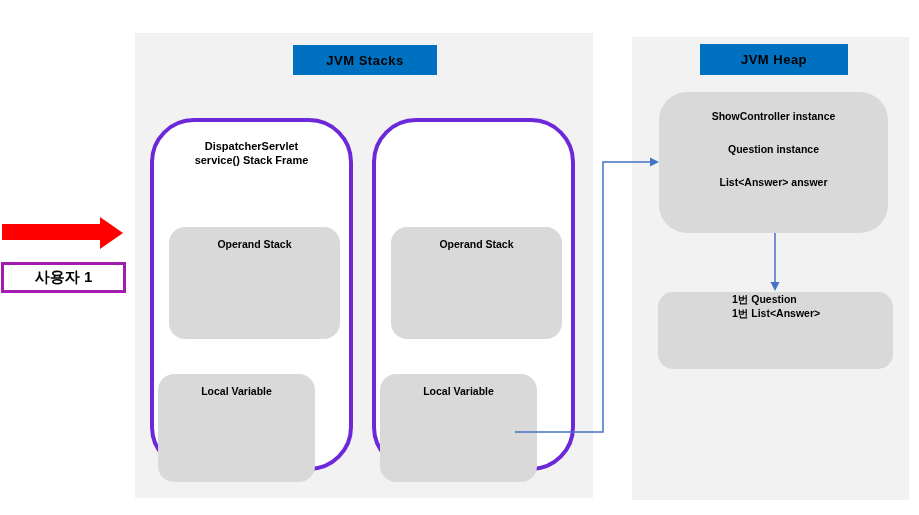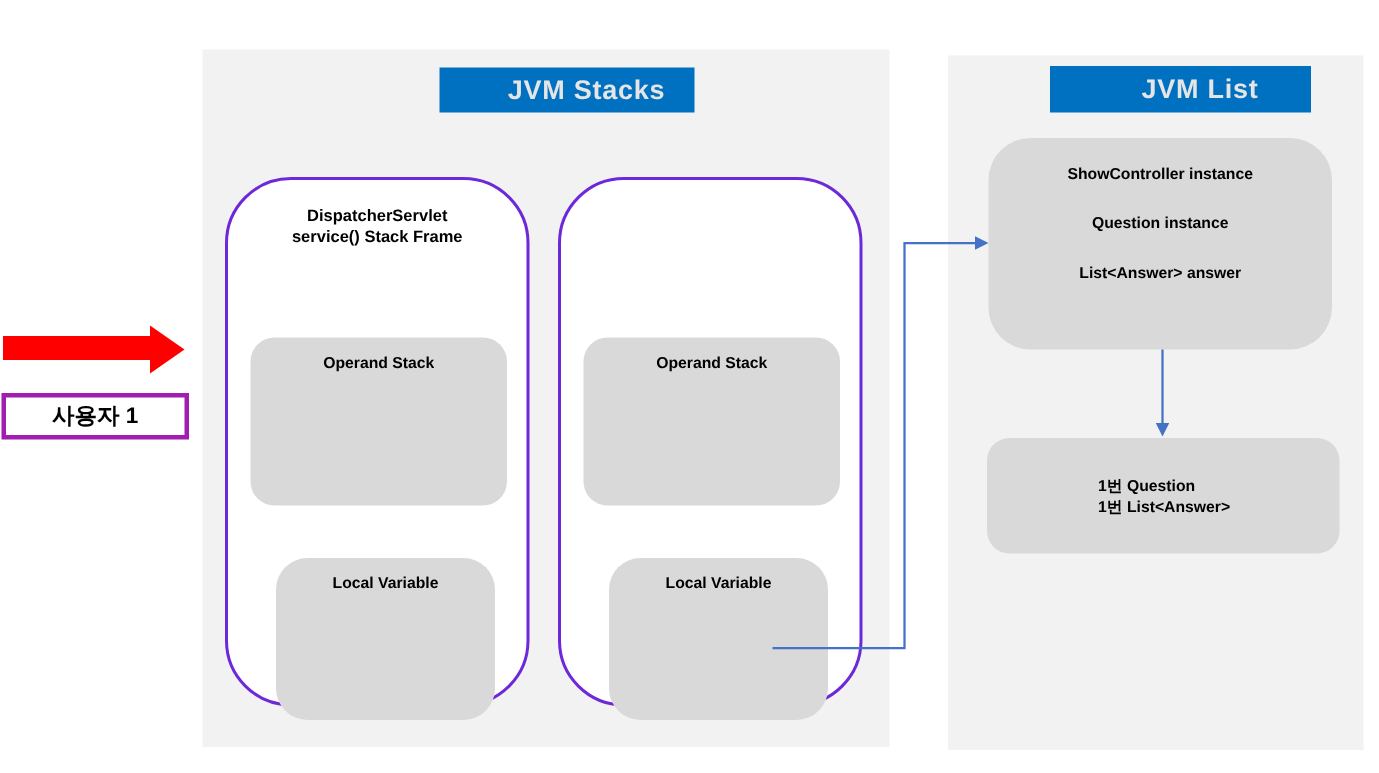--- a/index.html
+++ b/index.html
@@ -4,74 +4,74 @@
 <style>
   html,body{margin:0;padding:0;background:#ffffff;}
   .canvas{
     position:relative;width:919px;height:515px;background:#ffffff;overflow:hidden;
     font-family:"Liberation Sans","DejaVu Sans",sans-serif;color:#000;
   }
   .panel{position:absolute;background:#F2F2F2;}
   .panel-stacks{left:135px;top:33px;width:458px;height:465px;}
   .panel-heap{left:632px;top:37px;width:277px;height:463px;}
   .panel-title{
-    position:absolute;background:#0070C0;color:#e5e5e5;font-weight:bold;font-size:18px;
-    display:flex;align-items:center;justify-content:center;letter-spacing:.5px;padding-left:26px;
+    position:absolute;background:#0070C0;color:#000000;font-weight:bold;font-size:13px;
+    display:flex;align-items:center;justify-content:center;letter-spacing:.5px;
   }
   .title-stacks{left:293px;top:45px;width:144px;height:30px;}
   .title-heap{left:700px;top:44px;width:148px;height:31px;}
   .frame{
     position:absolute;top:118px;width:203px;height:353px;background:#ffffff;
-    border:2px solid #6d28d9;border-radius:44px;box-sizing:border-box;
+    border:4px solid #6d28d9;border-radius:44px;box-sizing:border-box;
   }
   .frame-1{left:150px;}
   .frame-2{left:372px;}
   .frame-title{
     position:absolute;top:17px;left:0;width:100%;text-align:center;
     font-size:11px;line-height:14px;font-weight:bold;
   }
   .graybox{position:absolute;background:#D9D9D9;border-radius:16px;margin-top:28px;}
   .operand-box{left:15px;top:77px;width:171px;height:112px;}
-  .local-box{left:32px;top:224px;width:146px;height:108px;border-radius:21px;}
+  .local-box{left:4px;top:224px;width:157px;height:108px;}
   .graybox-label{
     display:block;padding-top:10px;text-align:center;
     font-size:10.5px;line-height:14px;font-weight:600;
   }
   .heap-instance{
     position:absolute;left:659px;top:92px;width:229px;height:141px;
     background:#D9D9D9;border-radius:28px;
     display:flex;flex-direction:column;align-items:center;row-gap:19px;
     padding-top:17px;box-sizing:border-box;
     font-size:10.5px;line-height:14px;font-weight:600;text-align:center;
   }
   .heap-data{
     position:absolute;left:658px;top:292px;width:235px;height:77px;
     background:#D9D9D9;border-radius:15px;
-    display:flex;flex-direction:column;justify-content:center;
+    display:flex;flex-direction:column;justify-content:flex-start;
     padding-left:74px;box-sizing:border-box;
     font-size:10.5px;line-height:14px;font-weight:600;
   }
   .user-box{
     position:absolute;left:1px;top:262px;width:125px;height:31px;
     background:#ffffff;border:3px solid #a21caf;box-sizing:border-box;
     display:flex;align-items:center;justify-content:center;
     font-size:15px;font-weight:bold;
   }
   .overlay{position:absolute;left:0;top:0;width:919px;height:515px;pointer-events:none;}
 </style>
 </head>
 <body>
 
 <div class="canvas">
 
   <div class="panel panel-stacks"></div>
   <div class="panel panel-heap"></div>
 
   <div class="panel-title title-stacks">JVM Stacks</div>
-  <div class="panel-title title-heap">JVM List</div>
+  <div class="panel-title title-heap">JVM Heap</div>
 
   <div class="frame frame-1">
     <div class="frame-title">
       <div>DispatcherServlet</div>
       <div>service() Stack Frame</div>
     </div>
     <div class="graybox operand-box">
       <span class="graybox-label">Operand Stack</span>
     </div>
     <div class="graybox local-box">

